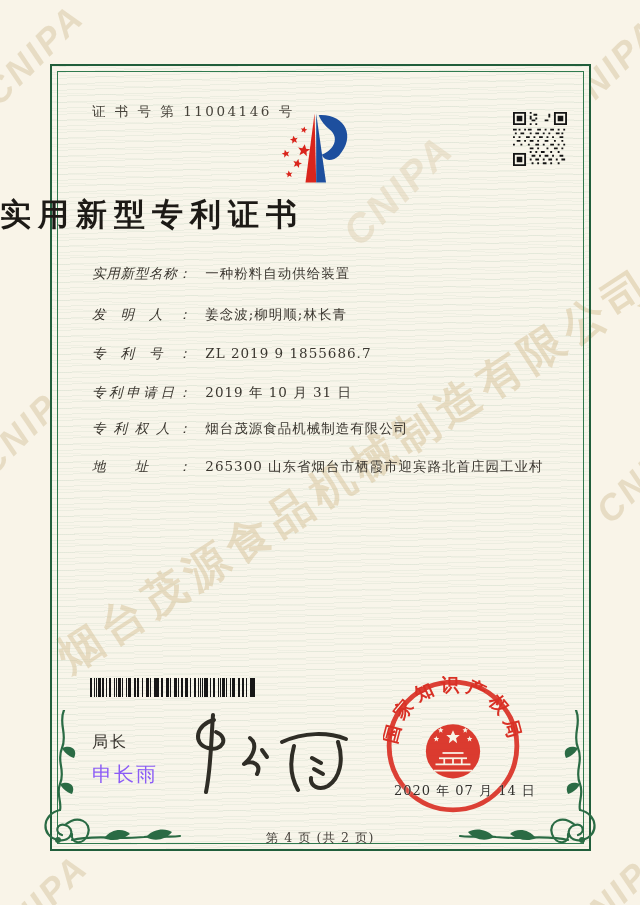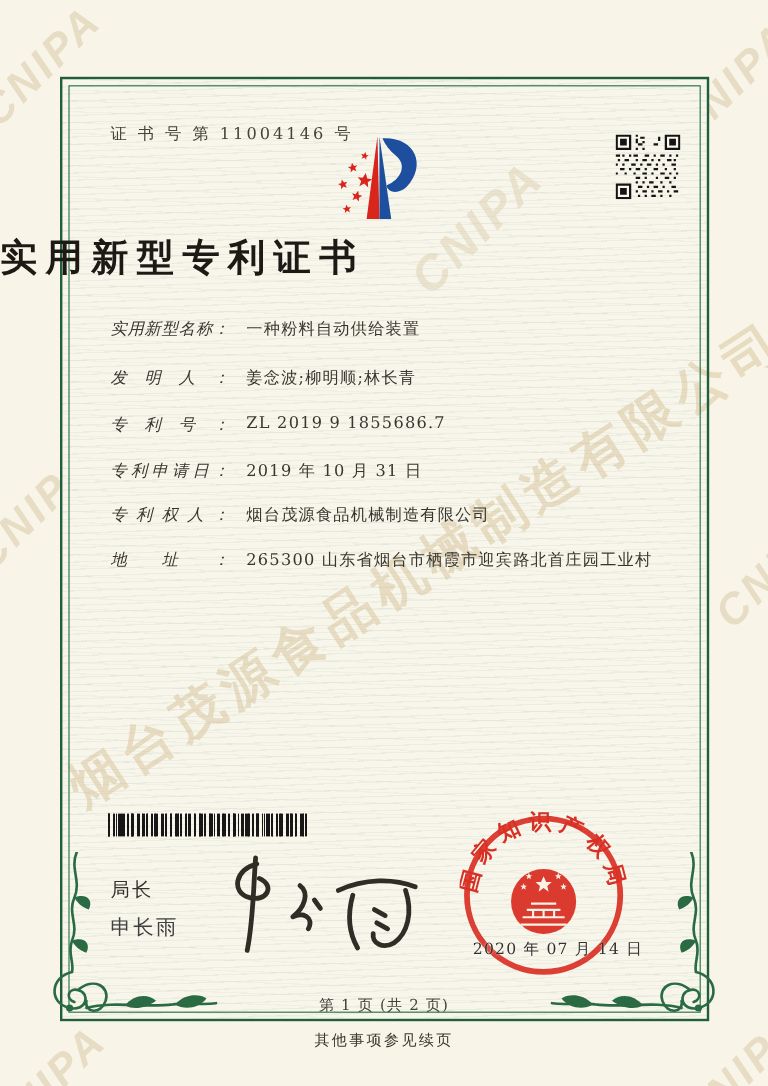--- a/index.html
+++ b/index.html
@@ -53,21 +53,21 @@
   .paras p{margin:0;font-size:13.5px;line-height:21.5px;letter-spacing:1.1px;
     text-indent:2.1em;text-align:justify;color:#3d3932;}
   
   .barcode{position:absolute;left:90px;top:678px;width:166px;height:19px;
     background-image:
       repeating-linear-gradient(90deg,#171717 0 1.5px,transparent 1.5px 4px),
       repeating-linear-gradient(90deg,#171717 0 1px,transparent 1px 6.5px),
       repeating-linear-gradient(90deg,#171717 0 2px,transparent 2px 9.5px);}
   
   .sig-title{position:absolute;left:92px;top:732px;font-size:16px;letter-spacing:2px;color:#35322b;font-family:"DejaVu Sans","Liberation Sans",sans-serif;}
-  .sig-name{position:absolute;left:92px;top:761px;font-size:17px;letter-spacing:2px;color:#404040;font-family:"DejaVu Sans","Liberation Sans",sans-serif;}
+  .sig-name{position:absolute;left:92px;top:761px;font-size:20px;letter-spacing:2px;color:#8b5cf6;font-family:"DejaVu Sans","Liberation Sans",sans-serif;}
   .sig-script{position:absolute;left:186px;top:712px;width:180px;height:86px;}
   
   .seal{position:absolute;left:383px;top:676px;width:140px;height:140px;}
   .seal-date{position:absolute;left:394px;top:782px;font-size:13px;letter-spacing:1px;
     color:#33312c;text-shadow:0 0 2px rgba(255,255,255,.9);white-space:nowrap;}
   
   .page-info{position:absolute;left:0;top:830px;width:100%;text-align:center;
     font-size:12.5px;letter-spacing:1px;color:#44403a;}
   .foot-note{position:absolute;left:0;top:859px;width:100%;text-align:center;
     font-size:12.5px;letter-spacing:2px;color:#3a362f;}
@@ -240,16 +240,15 @@
         <path d="M68,88 h24"></path>
         <path d="M64,94 h32"></path>
         <path d="M60,101 h40"></path>
         <path d="M70,94 v7 M80,94 v7 M90,94 v7"></path>
         <path d="M58,108 h44"></path>
       </g>
     </g>
   </svg>
   <div class="seal-date">2020 年 07 月 14 日</div>
 
-  <div class="page-info">第 1 页 (共 2 页)</div>
-  <div class="foot-note">其他事项参见续页</div>
+  <div class="page-info">第 4 页 (共 2 页)</div>
 
 </div>
 
 </body></html>

